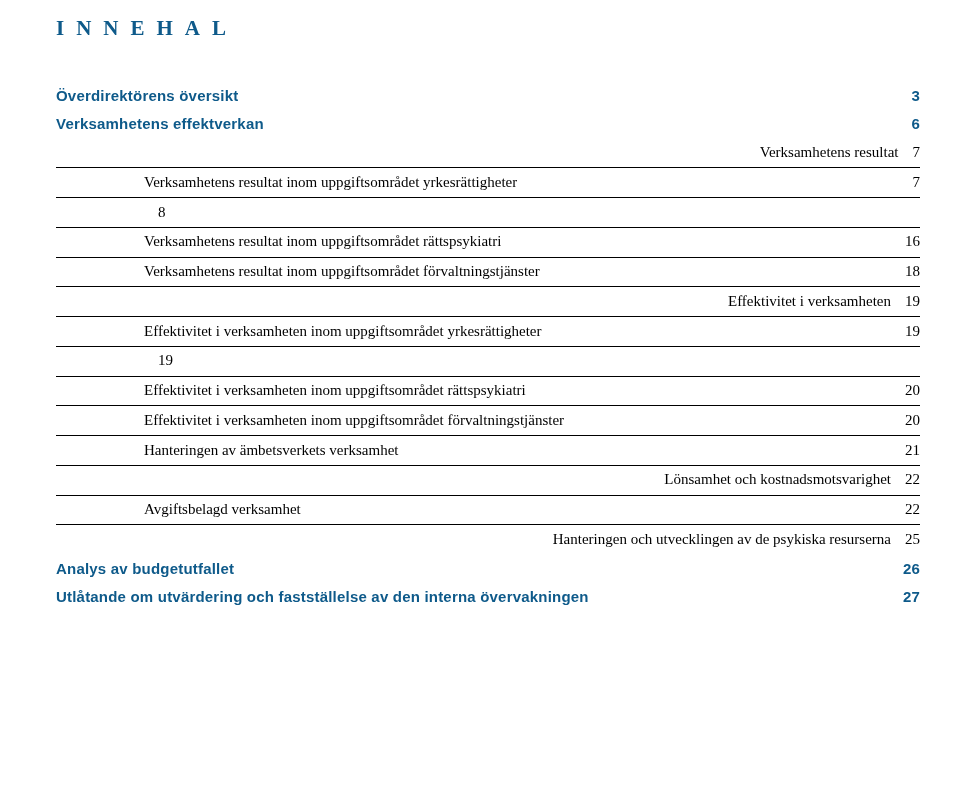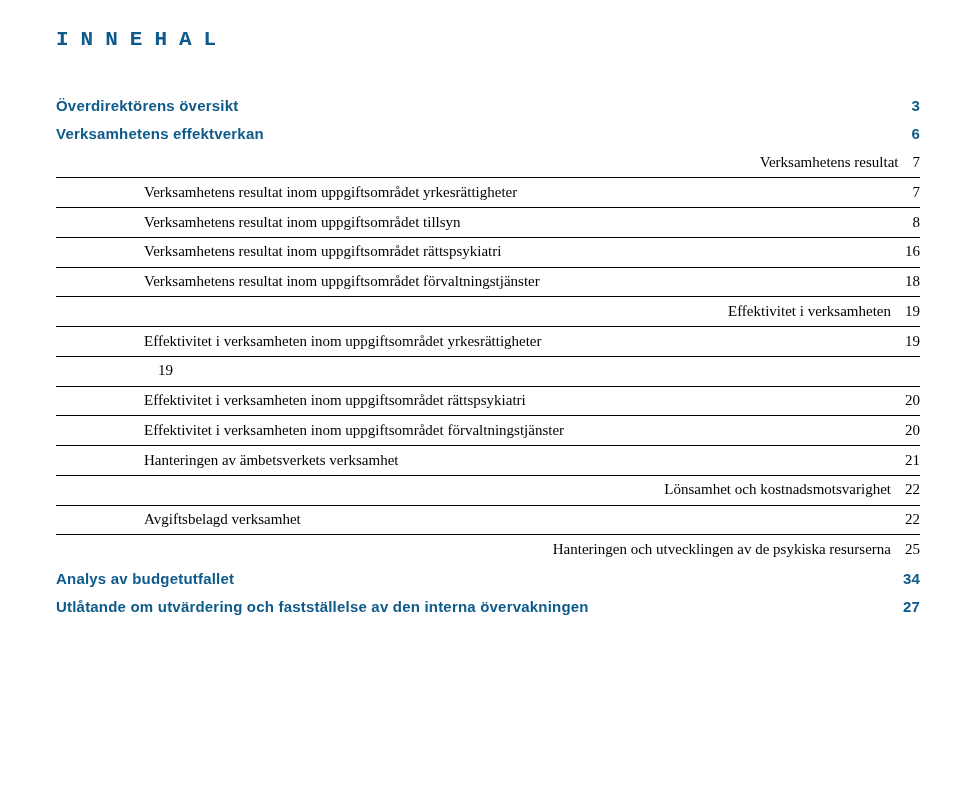--- a/index.html
+++ b/index.html
@@ -9,27 +9,27 @@
     height: 795px;
     background: #fff;
     font-family: Georgia, "Times New Roman", serif;
     color: #000;
   }
   .page {
     padding: 14px 40px 20px 56px;
     box-sizing: border-box;
   }
   .header {
-    font-family: Liberation Mono, monospace;
+    font-family: Liberation Serif, serif;
     font-weight: 700;
     letter-spacing: 12px;
     font-size: 21px;
     color: #0e5a8a;
     margin-bottom: 40px;
-    margin-top: 14px;
+    margin-top: 2px;
   }
   .row {
     display: flex;
     justify-content: space-between;
     align-items: baseline;
     font-size: 15px;
     line-height: 1.55;
     padding: 2.5px 0 3px 0;
   }
   .label { white-space: nowrap; overflow: hidden; text-overflow: clip; }
@@ -67,21 +67,20 @@
       </div>
       <div class="row level1 indent-1 rule">
         <span class="label">Verksamhetens resultat</span>
         <span class="page-num">7</span>
       </div>
       <div class="row level2 indent-2 rule">
         <span class="label">Verksamhetens resultat inom uppgiftsområdet yrkesrättigheter</span>
         <span class="page-num">7</span>
       </div>
       <div class="row level2 indent-2 rule">
-        <span class="label">Verksamhetens resultat inom uppgiftsområdet tillsyn</span>
         <span class="page-num">8</span>
       </div>
       <div class="row level2 indent-2 rule">
         <span class="label">Verksamhetens resultat inom uppgiftsområdet rättspsykiatri</span>
         <span class="page-num">16</span>
       </div>
       <div class="row level2 indent-2 rule">
         <span class="label">Verksamhetens resultat inom uppgiftsområdet förvaltningstjänster</span>
         <span class="page-num">18</span>
       </div>
@@ -115,20 +114,20 @@
       <div class="row level2 indent-2 rule">
         <span class="label">Avgiftsbelagd verksamhet</span>
         <span class="page-num">22</span>
       </div>
       <div class="row level1 indent-1">
         <span class="label">Hanteringen och utvecklingen av de psykiska resurserna</span>
         <span class="page-num">25</span>
       </div>
       <div class="row level0 indent-0">
         <span class="label">Analys av budgetutfallet</span>
-        <span class="page-num">34</span>
+        <span class="page-num">26</span>
       </div>
       <div class="row level0 indent-0">
         <span class="label">Utlåtande om utvärdering och fastställelse av den interna övervakningen</span>
         <span class="page-num">27</span>
       </div>
     </div>
 </div>
 
 </body></html>

